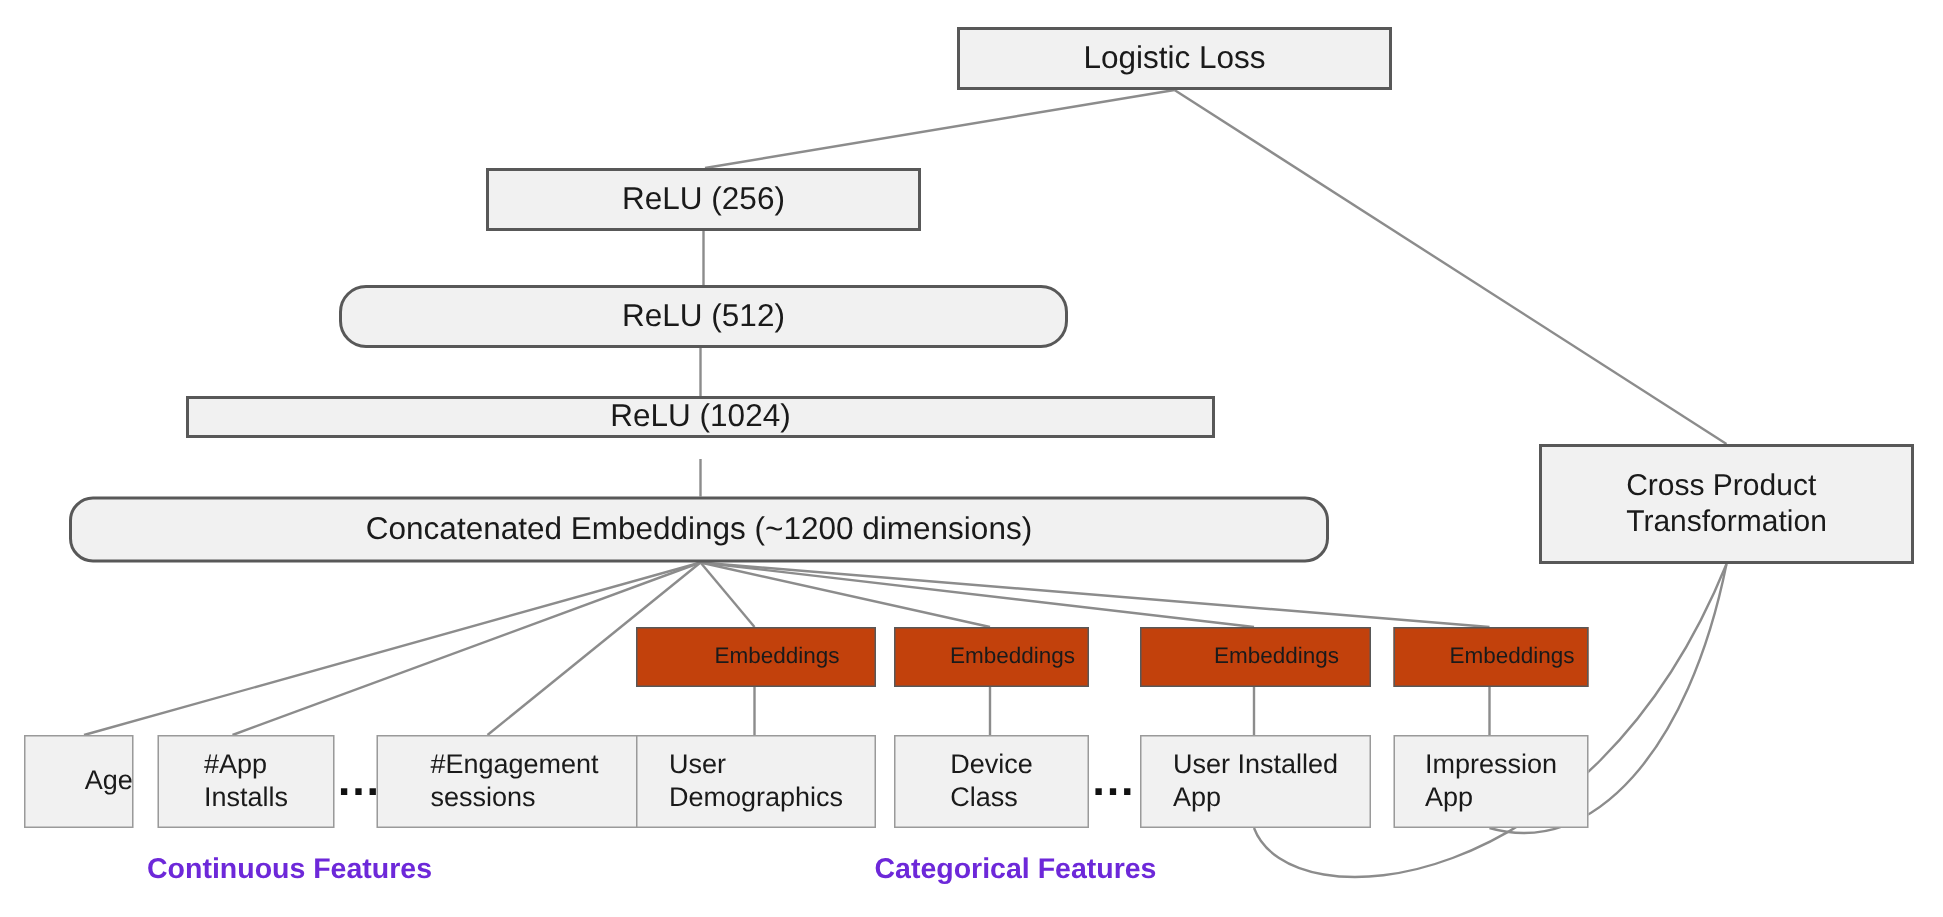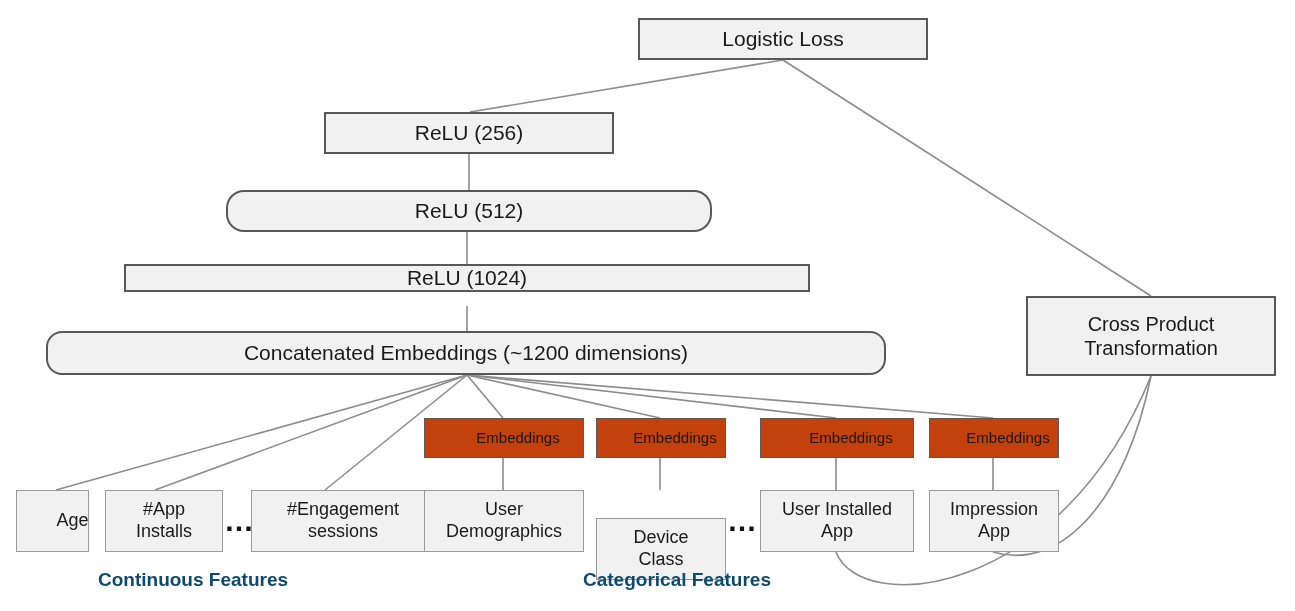--- a/index.html
+++ b/index.html
@@ -20,21 +20,20 @@
     left:0; top:0;
     width:1295px; height:611px;
     pointer-events:none;
   }
   .node{
     position:absolute;
     box-sizing:border-box;
     display:flex;
     align-items:center;
     justify-content:center;
-    text-align:center;
     line-height:1.22;
     z-index:2;
   }
   
   .n-dark{
     background:#f1f1f1;
     border:2px solid #585858;
     font-size:21px;
   }
   
@@ -59,21 +58,21 @@
     color:#111;
     display:flex;
     align-items:center;
     justify-content:center;
   }
   .grouplabel{
     position:absolute;
     z-index:2;
     font-size:19px;
     font-weight:bold;
-    color:#0c4a6e;
+    color:#6d28d9;
     white-space:nowrap;
   }
 </style>
 </head>
 <body>
 
 <div id="stage">
 
   <svg id="edges" viewBox="0 0 1295 611" width="1295" height="611" xmlns="http://www.w3.org/2000/svg">
     <g fill="none" stroke="#8c8c8c" stroke-width="1.6">
@@ -123,21 +122,21 @@
   <div class="node n-emb" style="left:929px;top:418px;width:130px;height:40px;">Embeddings</div>
 
   <div class="node n-light" style="left:16px;top:490px;width:73px;height:62px;white-space:pre-line;padding-left:40px;">Age</div>
   <div class="node n-light" style="left:105px;top:490px;width:118px;height:62px;white-space:pre-line;">#App
 Installs</div>
   <div class="node n-light" style="left:251px;top:490px;width:184px;height:62px;white-space:pre-line;">#Engagement
 sessions</div>
 
   <div class="node n-light" style="left:424px;top:490px;width:160px;height:62px;white-space:pre-line;">User
 Demographics</div>
-  <div class="node n-light" style="left:596px;top:518px;width:130px;height:62px;white-space:pre-line;">Device
+  <div class="node n-light" style="left:596px;top:490px;width:130px;height:62px;white-space:pre-line;">Device
 Class</div>
   <div class="node n-light" style="left:760px;top:490px;width:154px;height:62px;white-space:pre-line;">User Installed
 App</div>
   <div class="node n-light" style="left:929px;top:490px;width:130px;height:62px;white-space:pre-line;">Impression
 App</div>
 
   <div class="ellipsis" style="left:226px;top:496px;width:28px;height:50px;">…</div>
   <div class="ellipsis" style="left:729px;top:496px;width:28px;height:50px;">…</div>
 
   <div class="grouplabel" style="left:98px;top:569px;">Continuous Features</div>

